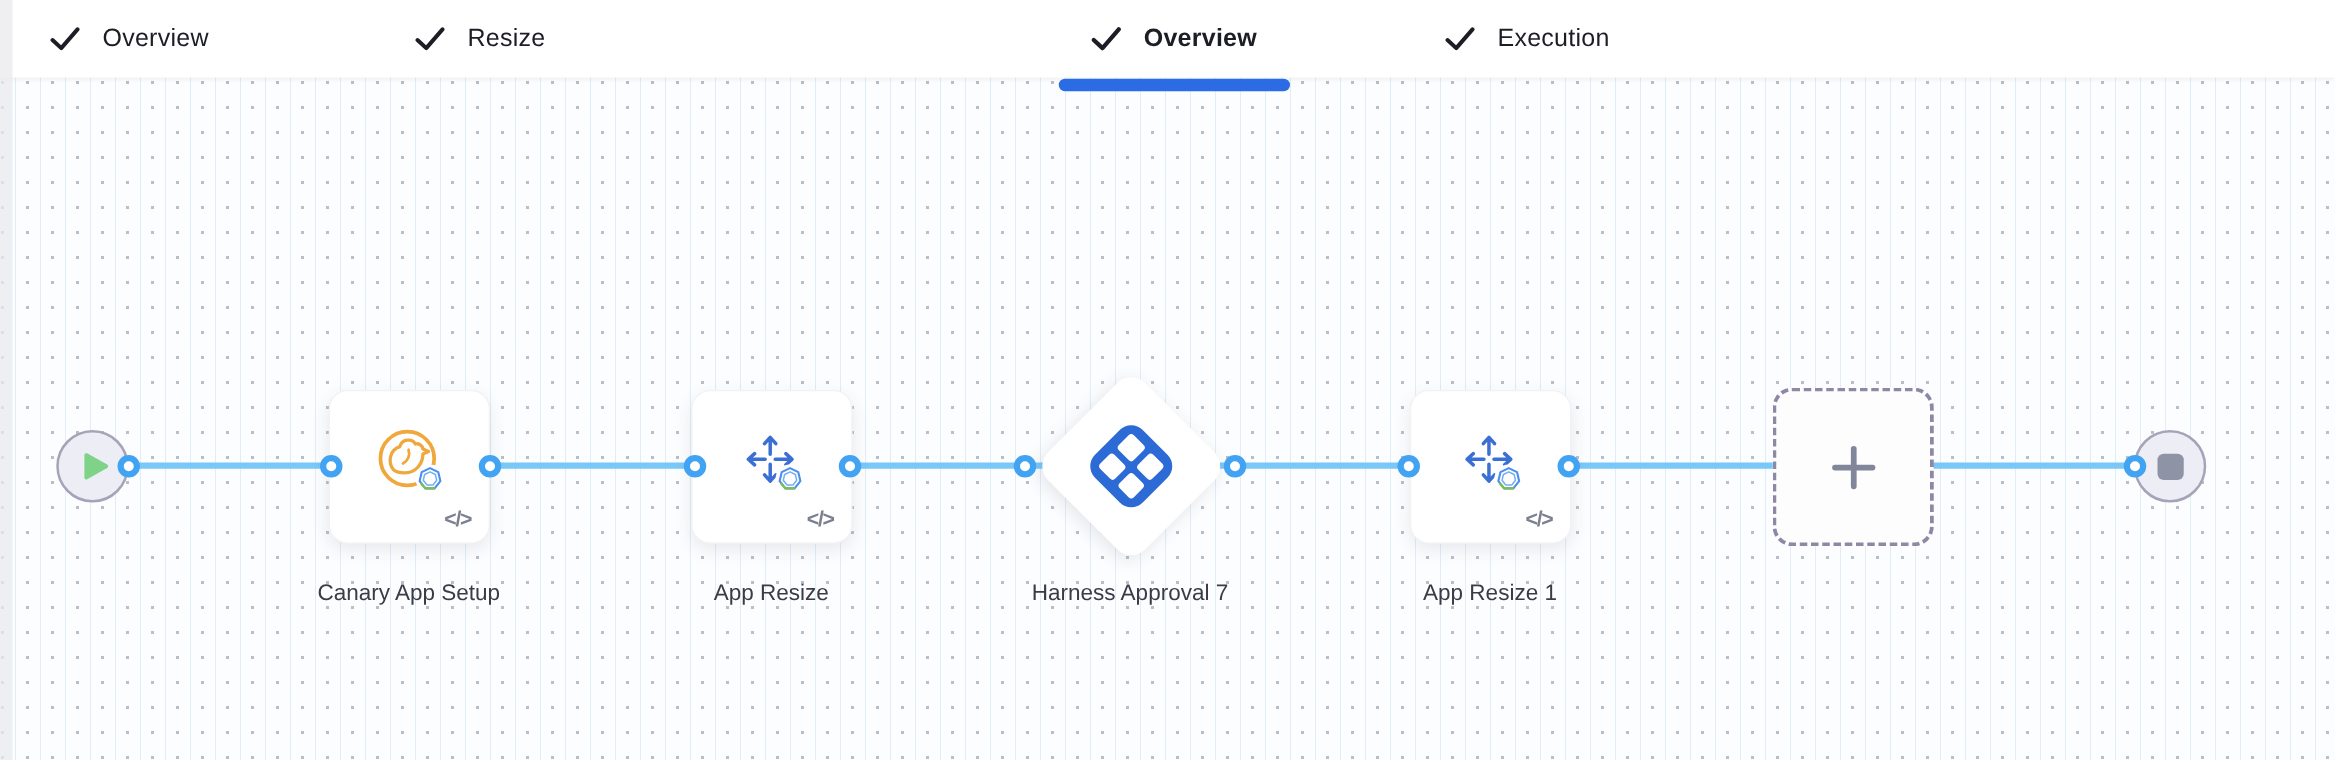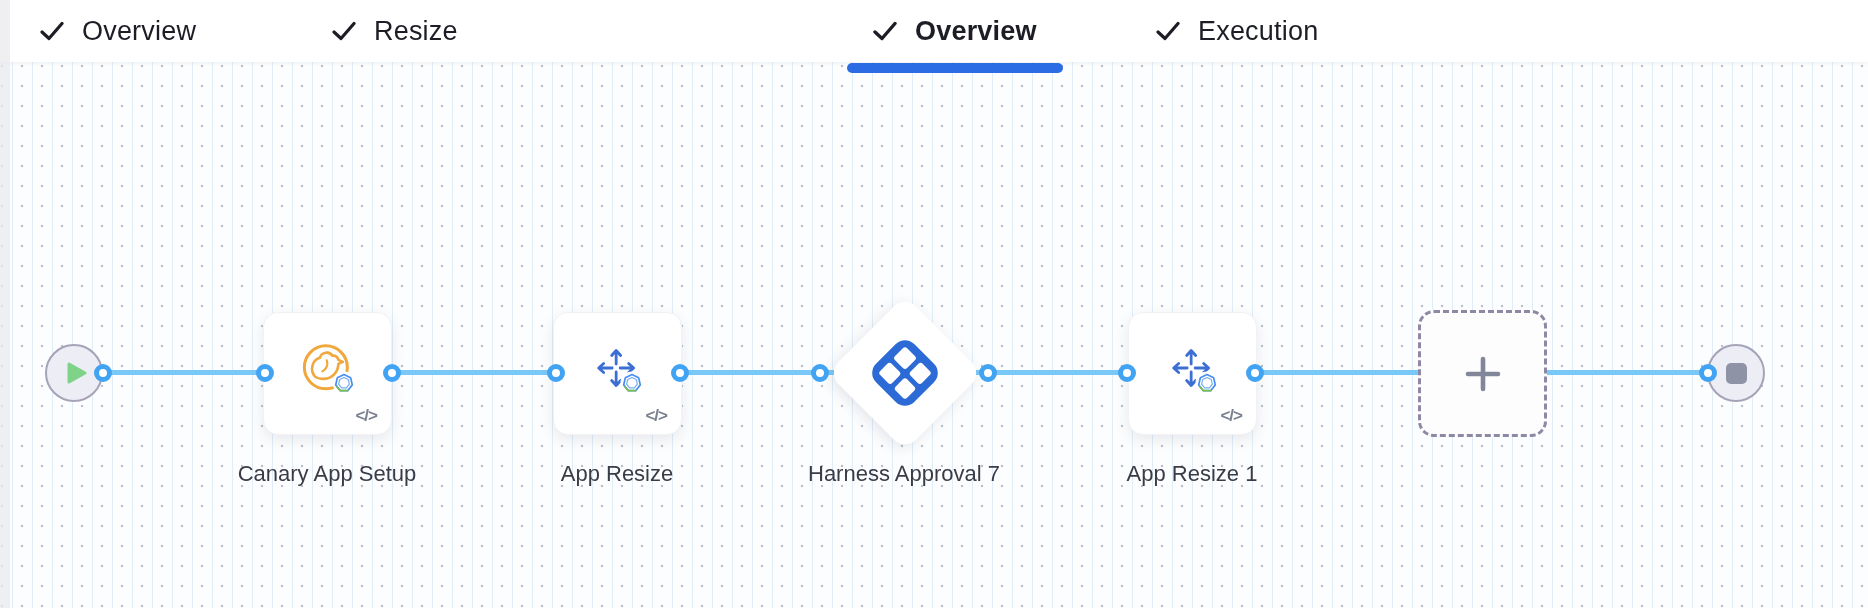--- a/index.html
+++ b/index.html
@@ -11,21 +11,21 @@
   
   .tabbar{
     position:absolute;left:0;top:0;width:1868px;height:62px;background:#ffffff;
     box-shadow:0 1px 4px rgba(25,30,50,.07);z-index:20;
   }
   .tab{
     position:absolute;top:0;height:62px;display:flex;align-items:center;gap:18px;
     padding:0 28px;cursor:pointer;
   }
   .tab .check-icon{display:flex;align-items:center;}
-  .tab .tab-label{font-size:27px;color:#1c1d25;font-weight:400;letter-spacing:.2px;}
+  .tab .tab-label{font-size:20px;color:#1c1d25;font-weight:400;letter-spacing:.2px;}
   .tab.active .tab-label{font-weight:700;}
   .tab .underline{display:none;}
   .tab.active .underline{
     display:block;position:absolute;left:2px;right:2px;bottom:-11px;height:10px;
     border-radius:6px;background:#2b6be4;
   }
   
   .canvas{
     position:absolute;left:0;top:62px;width:1868px;height:546px;
     background-color:#fcfdfe;
@@ -81,21 +81,21 @@
   .harness-logo span{background:#ffffff;border-radius:3px;}
   
   .add-step{
     position:absolute;left:1418px;top:248px;width:129px;height:127px;box-sizing:border-box;
     border:3px dashed #8e88a5;border-radius:16px;background:#fdfdfe;z-index:4;
     display:flex;align-items:center;justify-content:center;cursor:pointer;
   }
   
   .node-label{
     position:absolute;top:392px;width:220px;text-align:center;
-    font-size:22px;line-height:40px;color:#3a3b46;z-index:3;
+    font-size:18px;line-height:40px;color:#3a3b46;z-index:3;
   }
   .node-label.dim{color:#5d5f6d;}
 </style>
 </head>
 <body>
 
 <div class="screen">
 
   <div class="tabbar">
     <div class="tab" style="left:12px">

